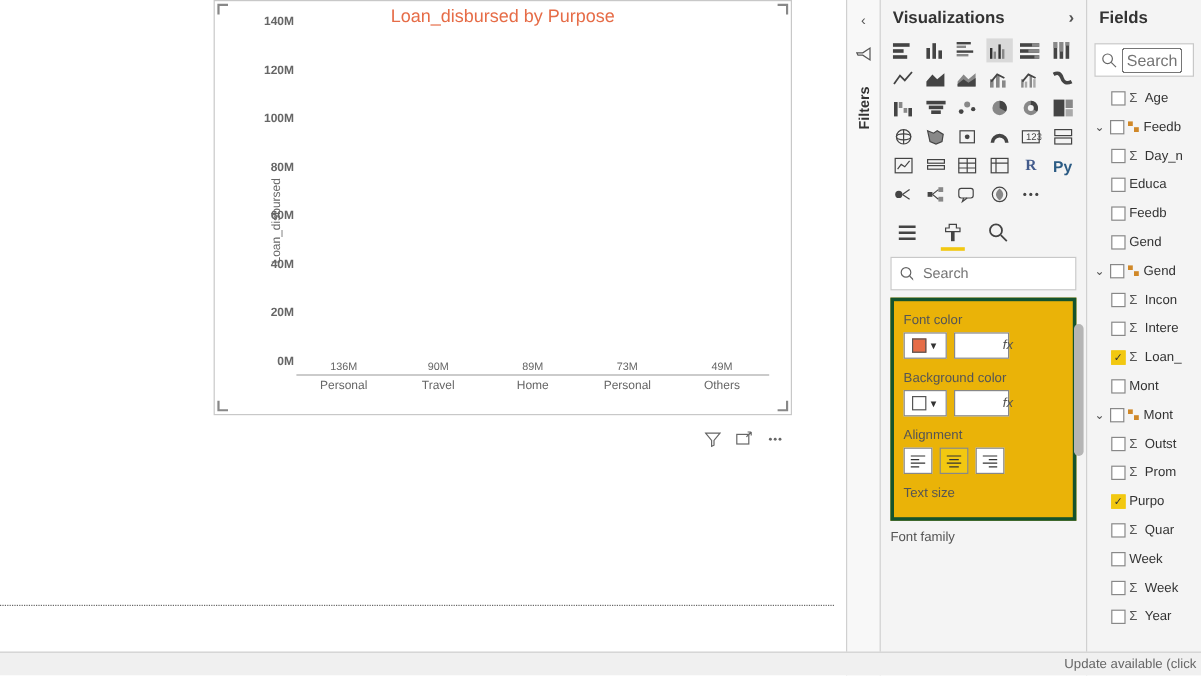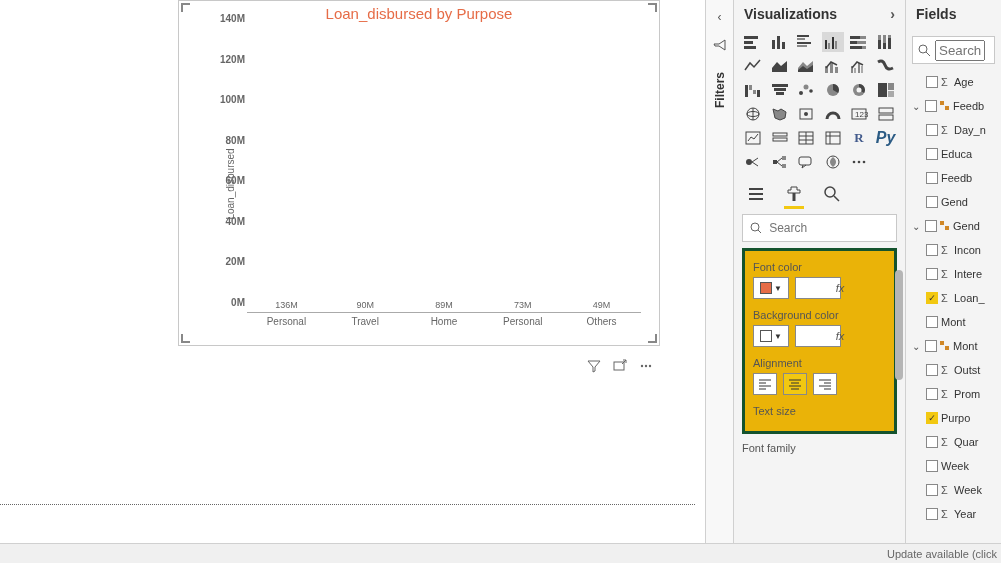--- a/index.html
+++ b/index.html
@@ -198,21 +198,21 @@
   }
   .viz-icon {
     width: 22px; height: 20px;
     display: flex; align-items: center; justify-content: center;
     cursor: pointer;
     color: #0c4a6e;
   }
   .viz-icon.sel { background: #d9d9d9; }
   .viz-icon svg { display:block; }
   .viz-icon.r-lang { color: #435b8c; font-weight:700; font-size:13px; font-family:serif;}
-  .viz-icon.py-lang { color: #2b5b84; font-weight:700; font-size:16px;font-style:italic; }
+  .viz-icon.py-lang { color: #2b5b84; font-weight:700; font-size:13px; }
   .tool-tabs {
     display: flex;
     gap: 18px;
     padding: 6px 12px 0 12px;
   }
   .tool-tab {
     width: 20px; height: 24px;
     display: flex; flex-direction: column;
     align-items: center;
     justify-content: center;

